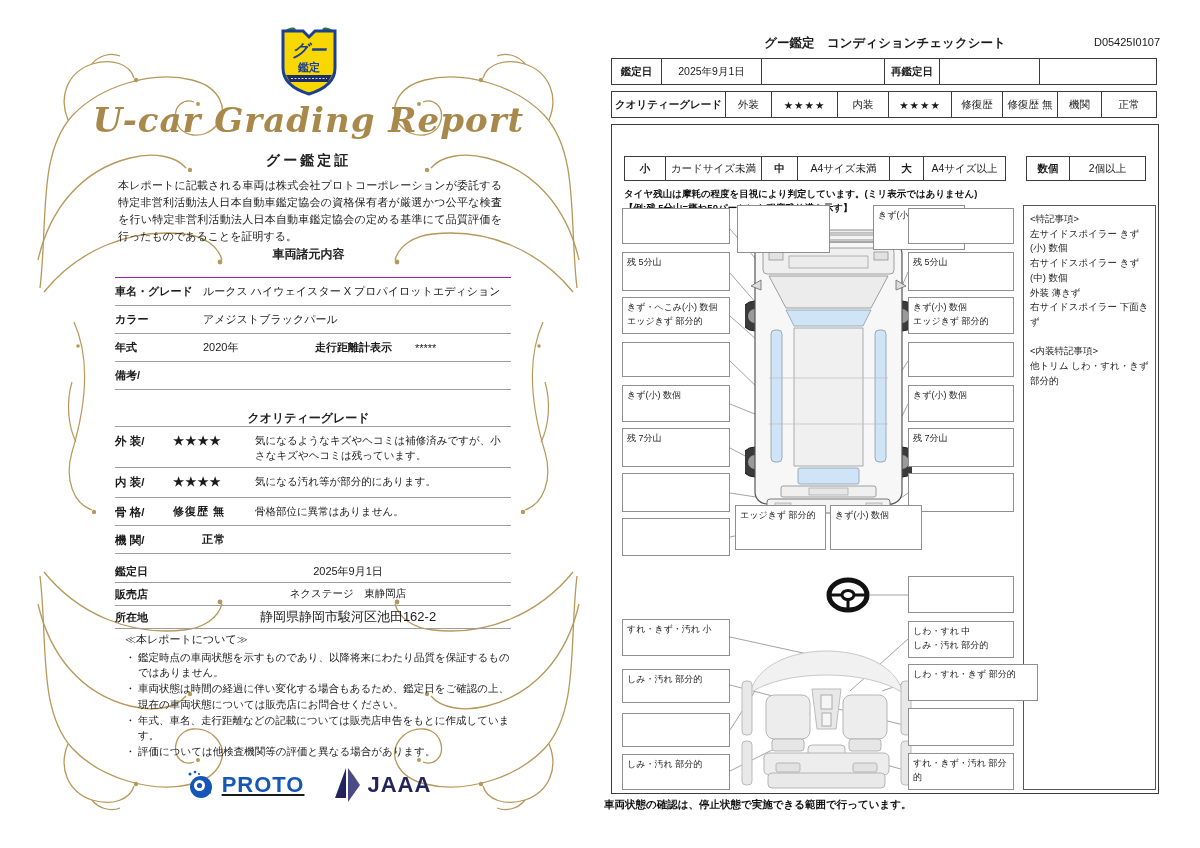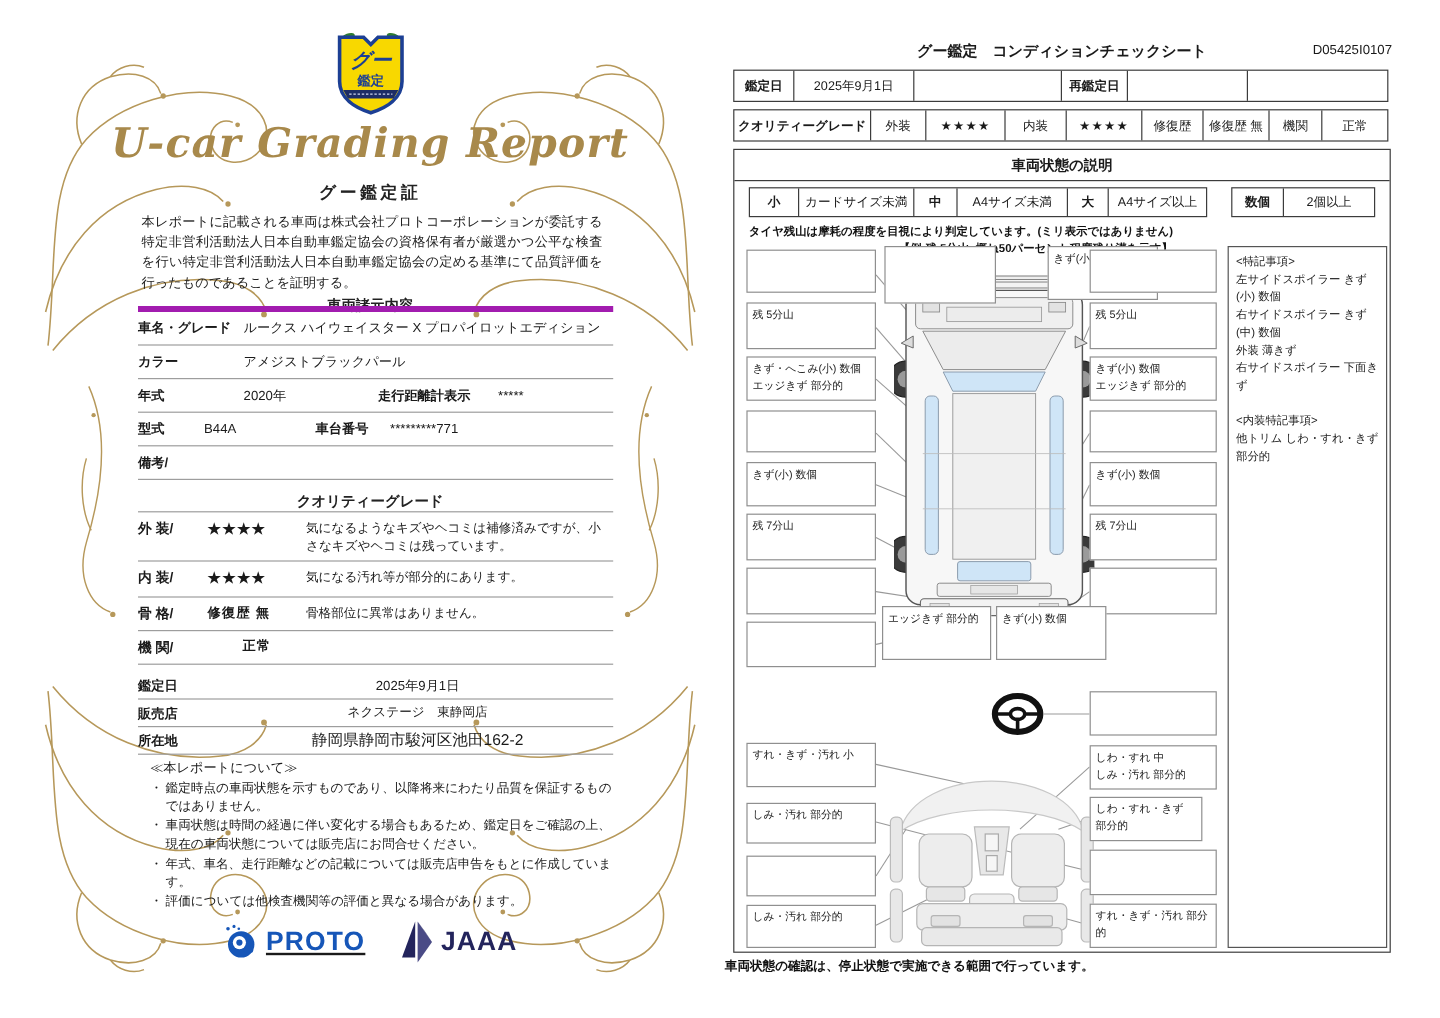--- a/index.html
+++ b/index.html
@@ -99,40 +99,34 @@
         <text x="31" y="45" text-anchor="middle" font-size="11" font-weight="bold" fill="#1c3f94" font-family="Liberation Sans, sans-serif">鑑定</text>
         <polygon points="8,49 54,49 50,56 12,56" fill="#1d2d66"></polygon>
         <line x1="13" y1="52.5" x2="49" y2="52.5" stroke="#cfd6ee" stroke-width="1" stroke-dasharray="2,1.5"></line>
       </svg>
 
       <div class="cert-title">U-car Grading Report</div>
       <div class="cert-sub">グー鑑定証</div>
       <div class="cert-intro">本レポートに記載される車両は株式会社プロトコーポレーションが委託する特定非営利活動法人日本自動車鑑定協会の資格保有者が厳選かつ公平な検査を行い特定非営利活動法人日本自動車鑑定協会の定める基準にて品質評価を行ったものであることを証明する。</div>
 
       <div class="h-center" style="top:224px;">車両諸元内容</div>
-      <div class="abs" style="left:85px;top:233px;width:396px;border-top:5px solid #a21caf;">
+      <div class="abs" style="left:85px;top:255px;width:396px;border-top:1px solid #a21caf;">
         <div class="specrow">
           <span class="lbl" style="width:88px;">車名・グレード</span>
           <span>ルークス ハイウェイスター X プロパイロットエディション</span>
         </div>
         <div class="specrow">
           <span class="lbl" style="width:88px;">カラー</span>
           <span>アメジストブラックパール</span>
         </div>
         <div class="specrow">
           <span class="lbl" style="width:88px;">年式</span>
           <span style="width:112px;">2020年</span>
           <span class="lbl" style="width:100px;">走行距離計表示</span>
           <span>*****</span>
-        </div>
-        <div class="specrow">
-          <span class="lbl" style="width:55px;">型式</span>
-          <span style="width:93px;">B44A</span>
-          <span class="lbl" style="width:62px;">車台番号</span>
-          <span>*********771</span>
         </div>
         <div class="specrow">
           <span class="lbl">備考/</span>
         </div>
       </div>
 
       <div class="h-center" style="top:388px;">クオリティーグレード</div>
       <div class="abs" style="left:85px;top:404px;width:396px;border-top:1px solid #9d9d9d;">
         <div class="graderow">
           <span class="glbl">外 装/</span>
@@ -234,36 +228,35 @@
       <div class="c stars" style="width:66px;">★★★★</div>
       <div class="c" style="width:51px;">内装</div>
       <div class="c stars" style="width:63px;">★★★★</div>
       <div class="c" style="width:51px;">修復歴</div>
       <div class="c" style="width:55px;">修復歴 無</div>
       <div class="c" style="width:44px;">機関</div>
       <div class="c" style="flex:1;">正常</div>
     </div>
 
     <div id="bigbox">
-      <div class="sect-title">車両状態の説明</div>
 
       <div class="tbl" style="left:12px;top:31px;width:382px;height:25px;border-width:1px;">
         <div class="c" style="width:40px;font-weight:bold;">小</div>
         <div class="c" style="width:96px;">カードサイズ未満</div>
         <div class="c" style="width:36px;font-weight:bold;">中</div>
         <div class="c" style="width:92px;">A4サイズ未満</div>
         <div class="c" style="width:34px;font-weight:bold;">大</div>
         <div class="c" style="flex:1;">A4サイズ以上</div>
       </div>
       <div class="tbl" style="left:414px;top:31px;width:120px;height:25px;border-width:1px;">
         <div class="c" style="width:42px;font-weight:bold;">数個</div>
         <div class="c" style="flex:1;">2個以上</div>
       </div>
 
-      <div class="tirenote" style="left:12px;top:62px;text-align:right;">
+      <div class="tirenote" style="left:12px;top:62px;">
         <div>タイヤ残山は摩耗の程度を目視により判定しています。(ミリ表示ではありません)</div>
         <div>【例:残 5分山=概ね50パーセント程度残り溝を示す】</div>
       </div>
 
       <svg class="leaders" width="546" height="668" viewBox="0 0 546 668">
         <g stroke="#999" stroke-width="0.9">
           <line x1="118" y1="104" x2="180" y2="176"></line>
             <line x1="118" y1="148" x2="158" y2="194"></line>
           <line x1="118" y1="191" x2="180" y2="246"></line>
             <line x1="118" y1="236" x2="175" y2="291"></line>
@@ -390,20 +383,20 @@
 他トリム しわ・すれ・きず 部分的</div>
 
       <div class="callout" style="left:10px;top:494px;width:108px;height:37px;">すれ・きず・汚れ 小</div>
       <div class="callout" style="left:10px;top:544px;width:108px;height:34px;">しみ・汚れ 部分的</div>
       <div class="callout" style="left:10px;top:588px;width:108px;height:34px;"></div>
       <div class="callout" style="left:10px;top:629px;width:108px;height:36px;">しみ・汚れ 部分的</div>
 
       <div class="callout" style="left:296px;top:451px;width:106px;height:37px;"></div>
       <div class="callout" style="left:296px;top:496px;width:106px;height:37px;">しわ・すれ 中
 しみ・汚れ 部分的</div>
-      <div class="callout" style="left:296px;top:539px;width:94px;height:37px;">しわ・すれ・きず 部分的</div>
+      <div class="callout" style="left:296px;top:539px;width:130px;height:37px;">しわ・すれ・きず 部分的</div>
       <div class="callout" style="left:296px;top:583px;width:106px;height:38px;"></div>
       <div class="callout" style="left:296px;top:628px;width:106px;height:37px;">すれ・きず・汚れ 部分的</div>
     </div>
 
     <div class="sheet-footer">車両状態の確認は、停止状態で実施できる範囲で行っています。</div>
   </div>
 </div>
 
 </body></html>

